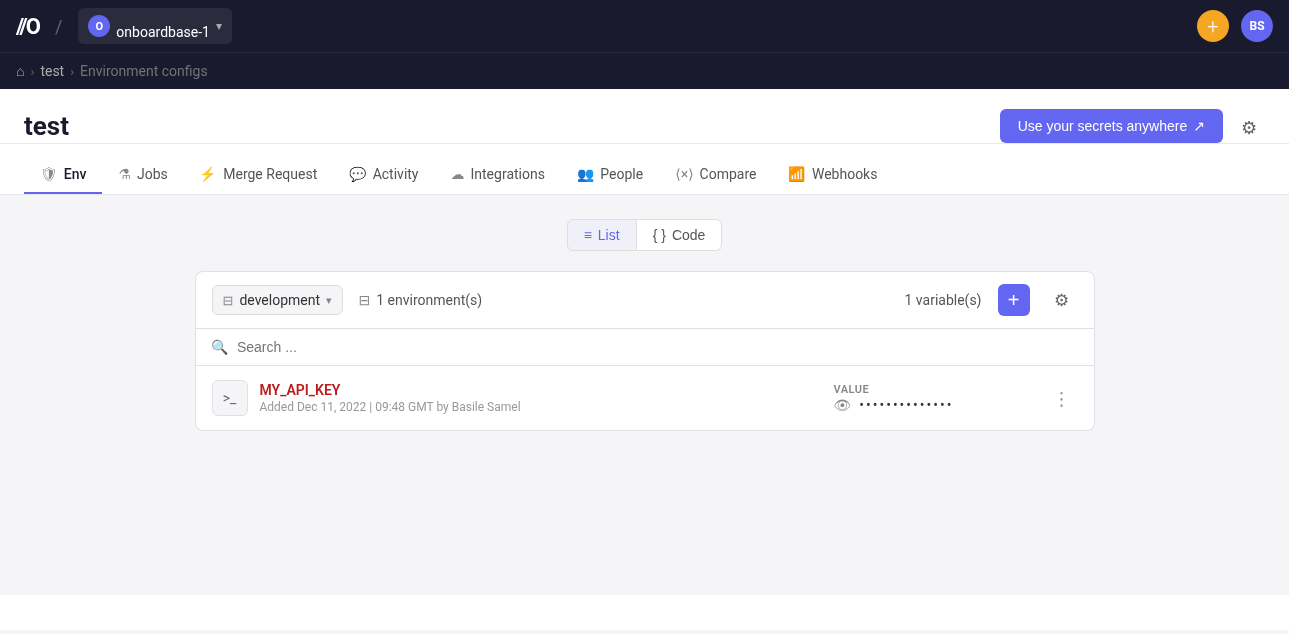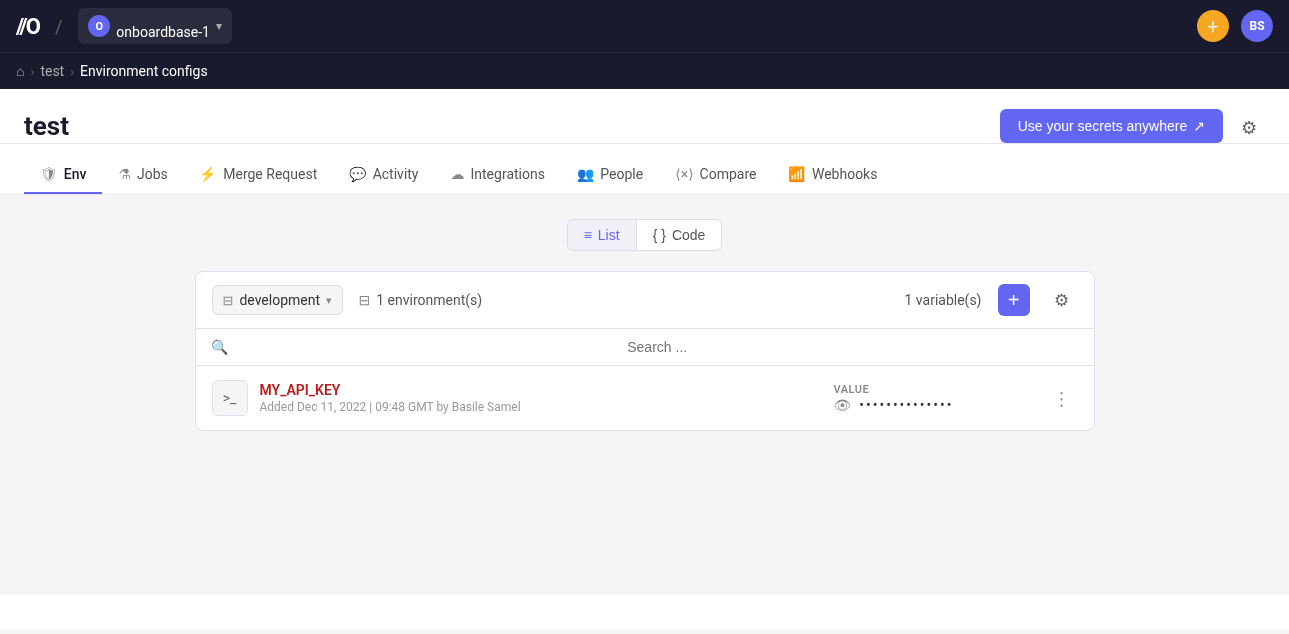--- a/index.html
+++ b/index.html
@@ -105,21 +105,21 @@
     .breadcrumb-sep {
       color: #666;
       font-size: 13px;
     }
     .breadcrumb-item {
       color: #aaa;
       font-size: 14px;
       cursor: pointer;
     }
     .breadcrumb-item.current {
-      color: #ffffff;
+      color: #737373;
       cursor: default;
     }
 
     
     .main {
       background: #fff;
       min-height: calc(634px - 52px - 41px);
     }
 
     
@@ -302,21 +302,20 @@
       gap: 8px;
     }
     .search-icon { color: #aaa; font-size: 14px; }
     .search-input {
       border: none;
       outline: none;
       font-size: 14px;
       color: #000000;
       background: transparent;
       width: 100%;
-      text-align: center;
     }
 
     
     .var-list {
       background: #fff;
       border: 1px solid #e0e0e8;
       border-top: none;
       border-radius: 0 0 8px 8px;
       max-width: 900px;
       margin: 0 auto;

